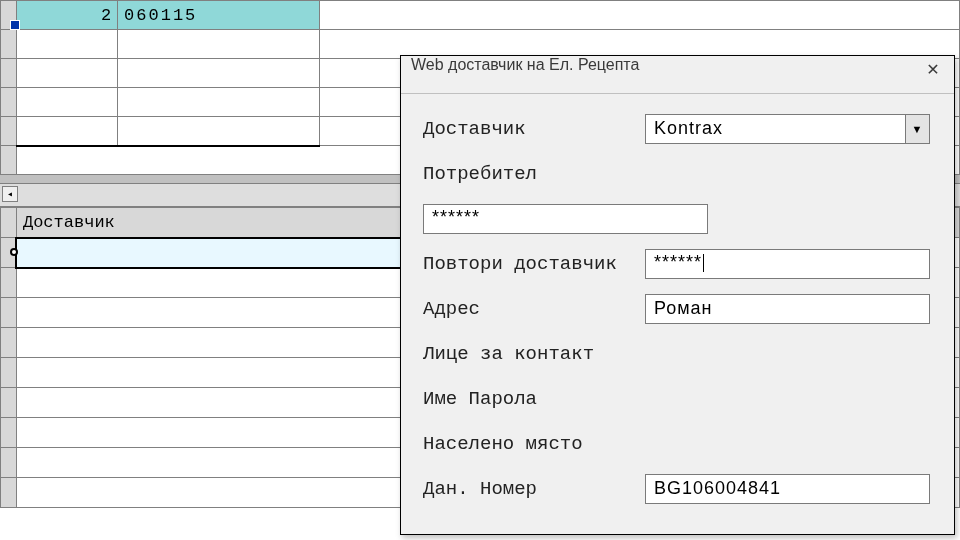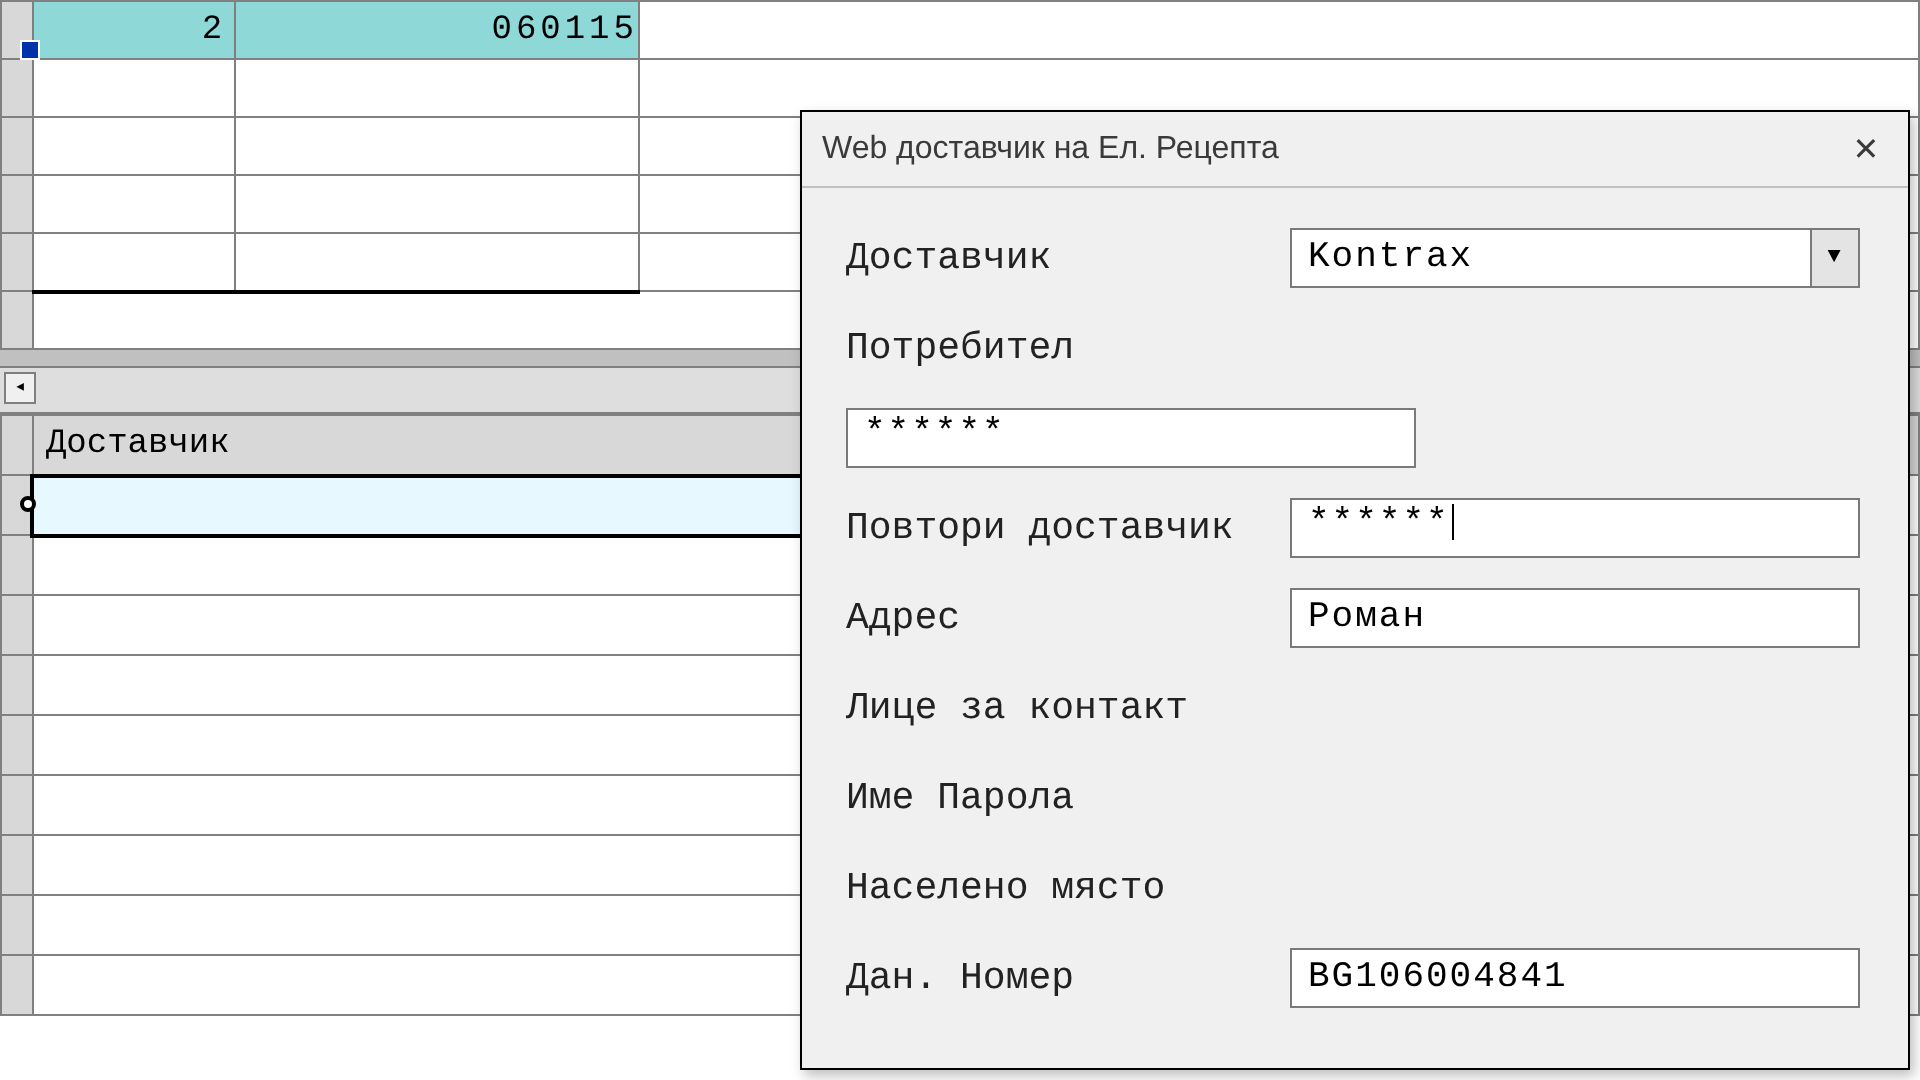--- a/index.html
+++ b/index.html
@@ -23,21 +23,21 @@
   .sheet-top td {
     border: 1px solid #808080;
     height: 29px;
     background: #fff;
   }
   .rowhead {
     width: 16px;
     background: #d8d8d8 !important;
   }
   .colA { width: 100px; text-align: right; padding-right: 6px; }
-  .colB { width: 200px; padding-left: 6px; text-align: right; }
+  .colB { width: 200px; padding-left: 6px; }
   .colC { width: 634px; }
   .sel-num {
     background: #8fd8d8 !important;
     color: #000;
     text-align: right;
     padding-right: 6px;
   }
   .sel-cell {
     background: #8fd8d8 !important;
     padding-left: 6px;
@@ -111,21 +111,20 @@
     position: absolute;
     left: 400px; top: 55px;
     width: 555px; height: 480px;
     background: #f0f0f0;
     border: 1px solid #000;
     box-shadow: 2px 3px 6px rgba(0,0,0,0.25);
   }
   .titlebar {
     height: 38px;
     display: flex;
-    align-items: center;
     justify-content: space-between;
     padding: 0 8px 0 10px;
     border-bottom: 1px solid #c0c0c0;
     font-family: Arial, sans-serif;
     font-size: 16px;
     color: #3a3a3a;
   }
   .titlebar .closebtn {
     width: 26px; height: 26px;
     display:flex; align-items:center; justify-content:center;
@@ -144,21 +143,21 @@
     width: 222px;
     font-family: "Courier New", monospace;
     font-size: 19px;
     color: #222;
   }
   .form-row .fld, .form-row .sel {
     width: 285px;
     height: 30px;
     border: 1px solid #7a7a7a;
     background: #fff;
-    font-family: Liberation Mono, monospace;
+    font-family: Liberation Sans, sans-serif;
     font-size: 18px;
     padding: 2px 8px;
     letter-spacing: 1px;
     gap: 44px;
   }
   .form-row .sel {
     position: relative;
     display: flex;
     align-items: center;
     justify-content: space-between;

